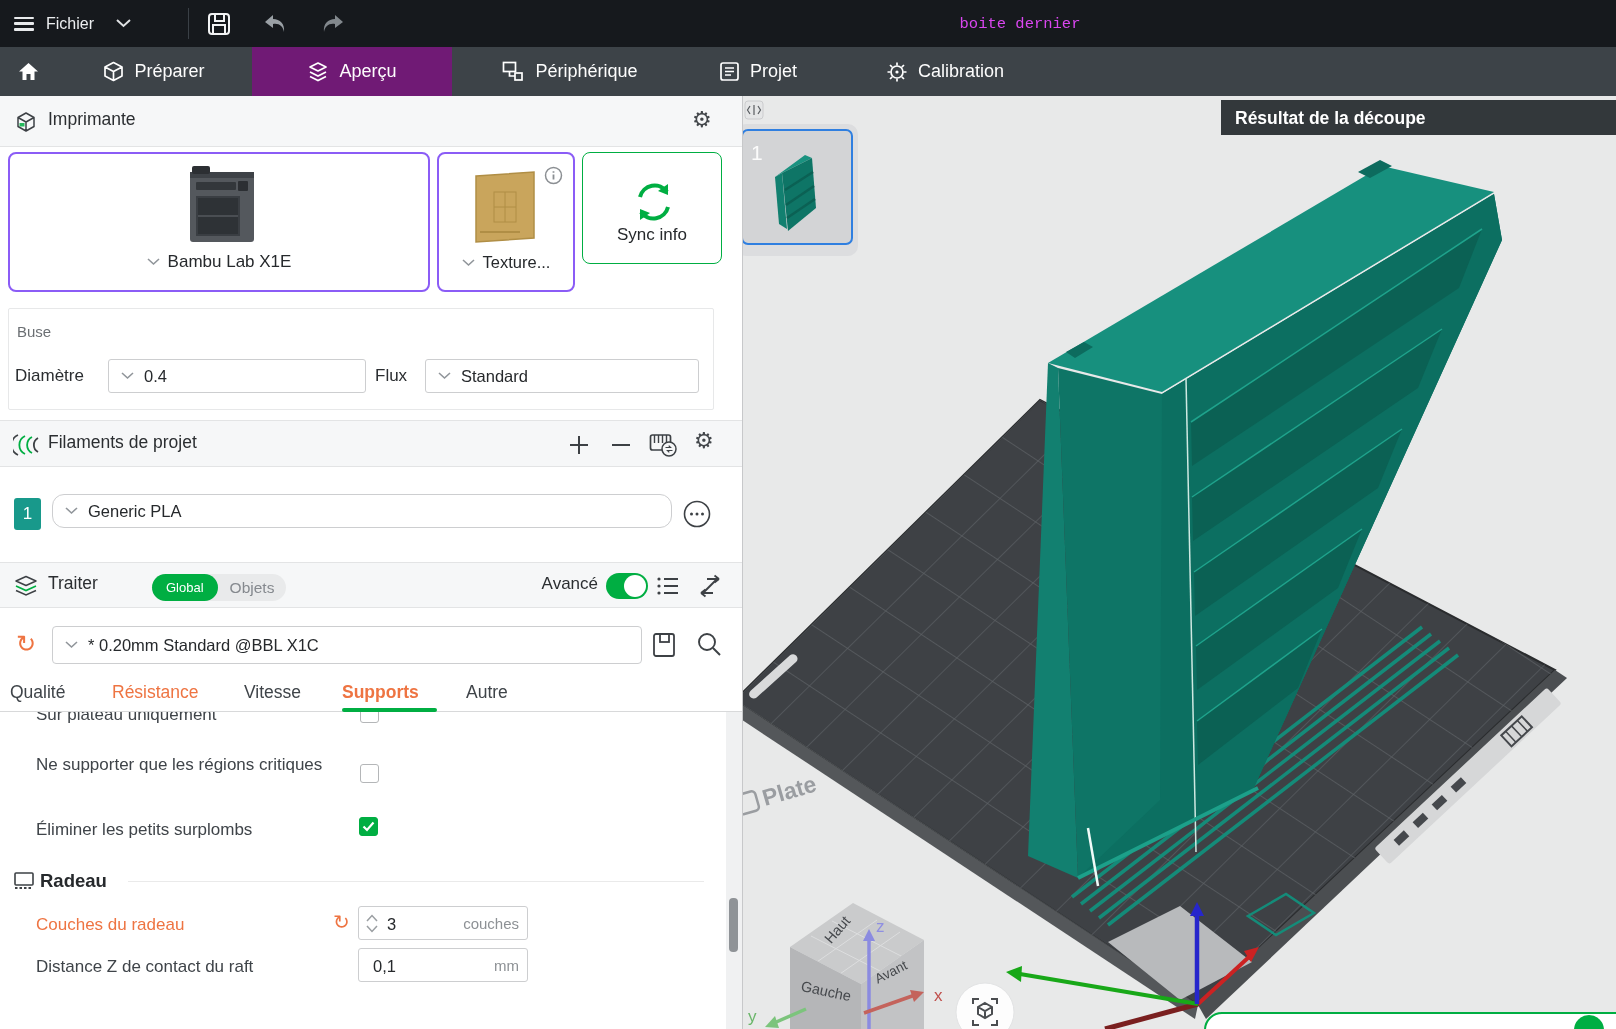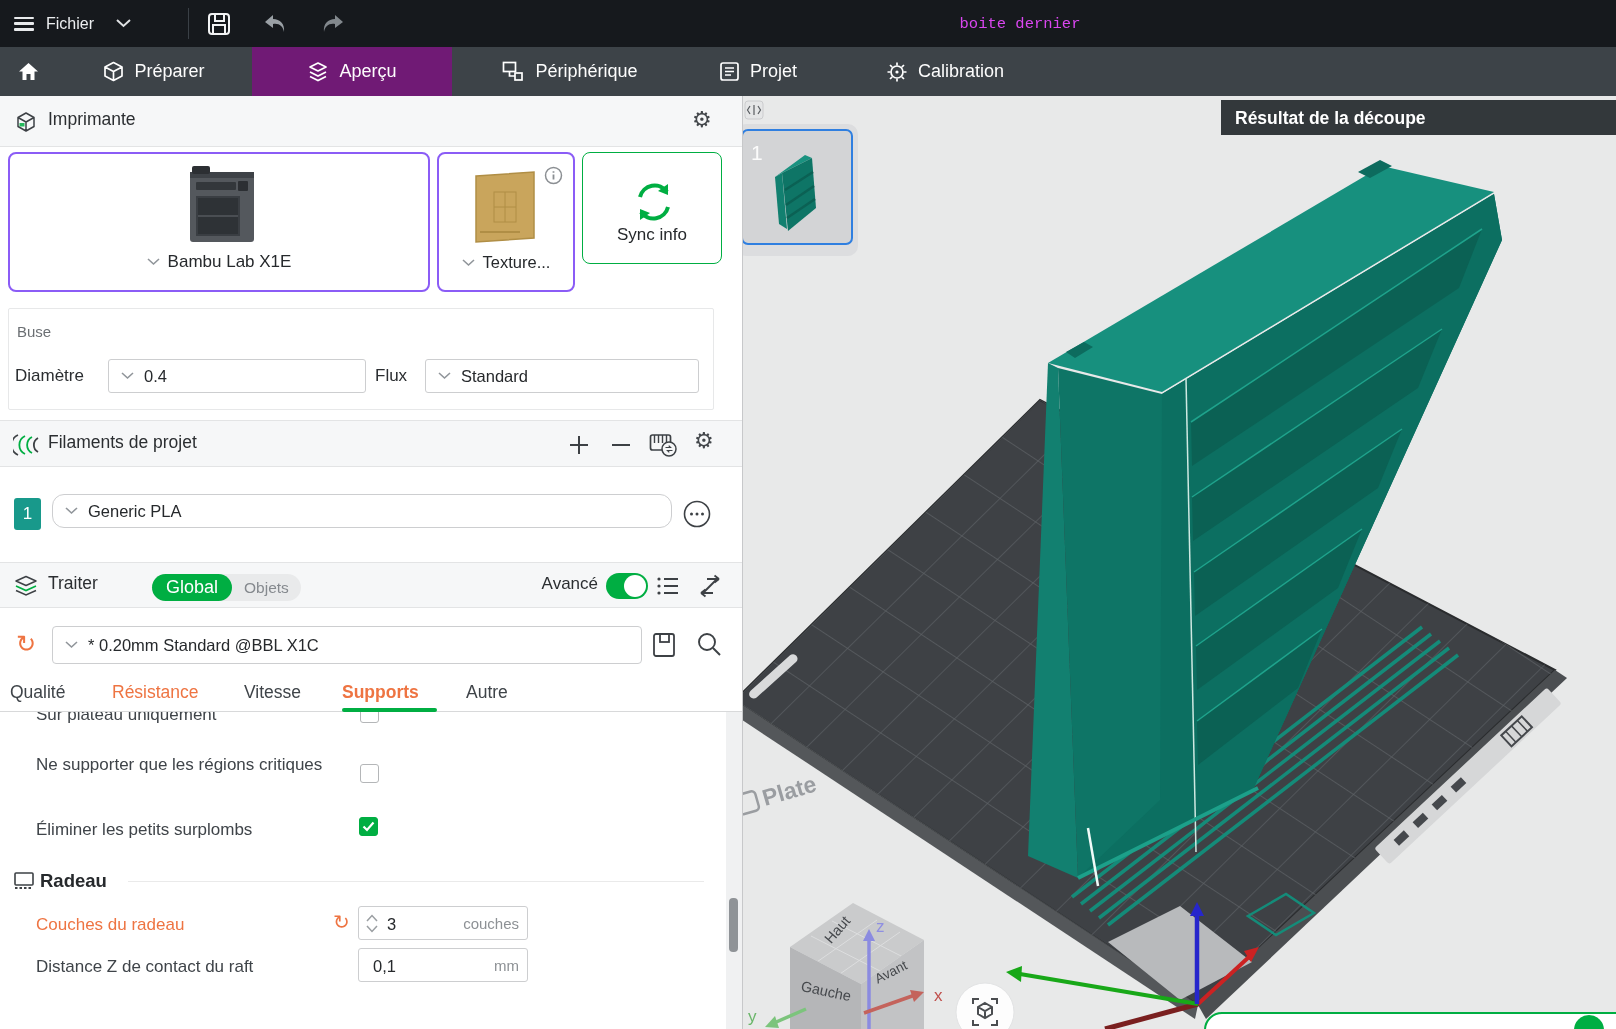--- a/index.html
+++ b/index.html
@@ -30,21 +30,21 @@
   
   .panel{position:absolute;left:0;top:96px;width:743px;height:933px;background:#fff;border-right:1px solid #c7c8ca;box-sizing:border-box;}
   .sec-head{position:absolute;left:0;width:742px;background:#f6f7f8;border-top:1px solid #e3e4e5;border-bottom:1px solid #e3e4e5;box-sizing:border-box;}
   .sec-title{position:absolute;left:48px;color:#2b2e31;font-size:17.5px;}
   .card{position:absolute;background:#fff;border:2px solid #8b5cf6;border-radius:8px;box-sizing:border-box;cursor:pointer;}
   .card.sync{border:1.5px solid #00AE42;}
   .cardlabel{position:absolute;left:0;right:0;bottom:18px;display:flex;justify-content:center;align-items:center;gap:8px;color:#26292c;font-size:17px;}
   .combo{position:absolute;border:1px solid #cdced0;border-radius:3px;background:#fff;display:flex;align-items:center;gap:10px;padding:0 0 0 12px;box-sizing:border-box;color:#26292c;font-size:16.5px;cursor:pointer;}
   .glabel{color:#2b2e31;font-size:17px;}
   .pill-wrap{position:absolute;left:152px;top:11px;height:27px;background:#e9eaeb;border-radius:14px;display:flex;cursor:pointer;}
-  .pill-on{height:27px;padding:0 14px;background:#00AE42;color:#fff;border-radius:14px;display:flex;align-items:center;font-size:18px;}
+  .pill-on{height:27px;padding:0 14px;background:#00AE42;color:#fff;border-radius:14px;display:flex;align-items:center;font-size:13px;}
   .pill-off{height:27px;padding:0 12px;color:#85898e;display:flex;align-items:center;font-size:15.5px;}
   .toggle{position:absolute;width:42px;height:26px;background:#00AE42;border-radius:13px;cursor:pointer;}
   .toggle .knob{position:absolute;right:2px;top:2px;width:22px;height:22px;background:#fff;border-radius:50%;}
   .ptab{position:absolute;top:0;font-size:17.5px;color:#3f4449;cursor:pointer;}
   .ptab.mod{color:#EE7442;}
   .ptab.active{color:#EE7442;font-weight:bold;}
   .ptab-underline{position:absolute;height:3.5px;background:#00AE42;border-radius:2px;}
   .settings{position:absolute;left:0;top:616px;width:742px;height:317px;overflow:hidden;padding-left:14px;}
   .slabel{position:absolute;color:#3f4449;font-size:17px;line-height:25px;}
   .checkbox{position:absolute;width:19px;height:19px;border:1px solid #b4b6b8;border-radius:3px;background:#fff;box-sizing:border-box;cursor:pointer;}

